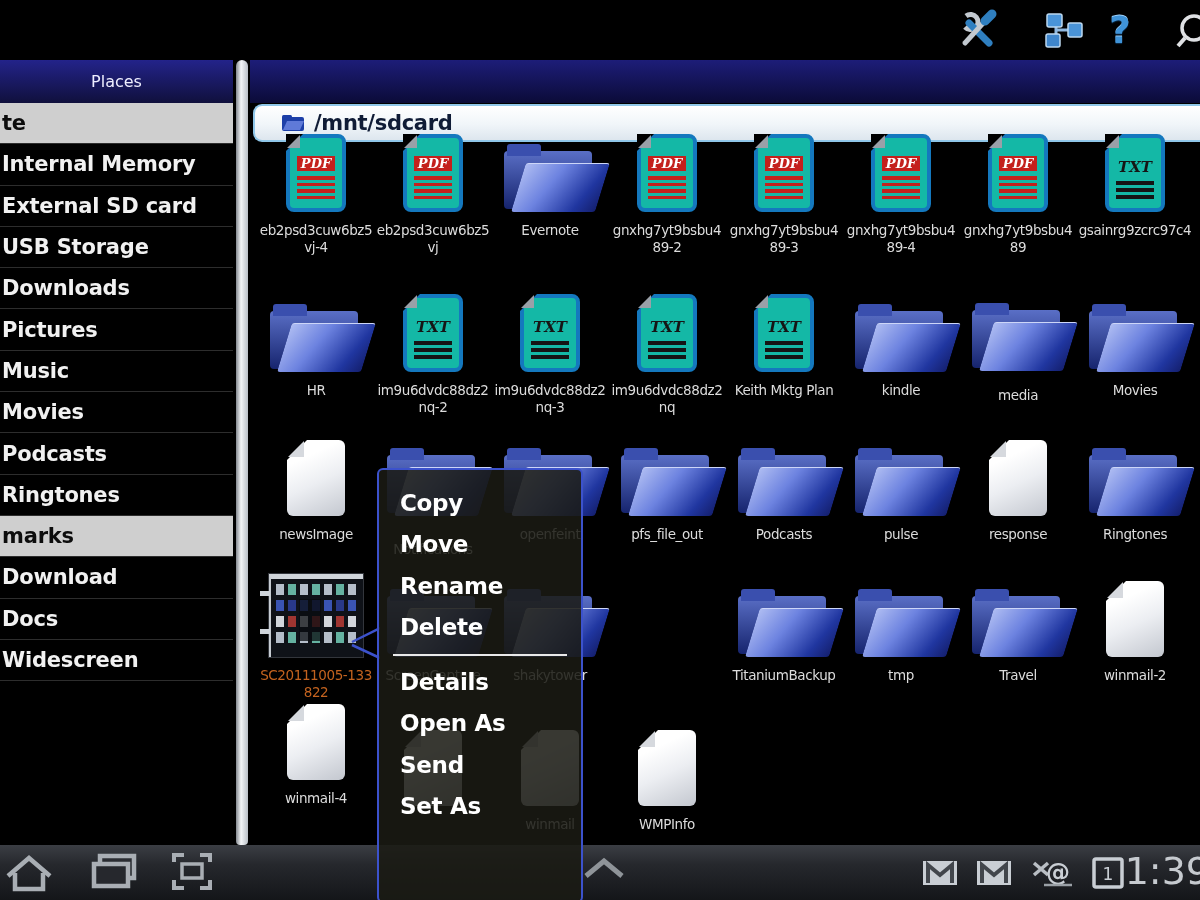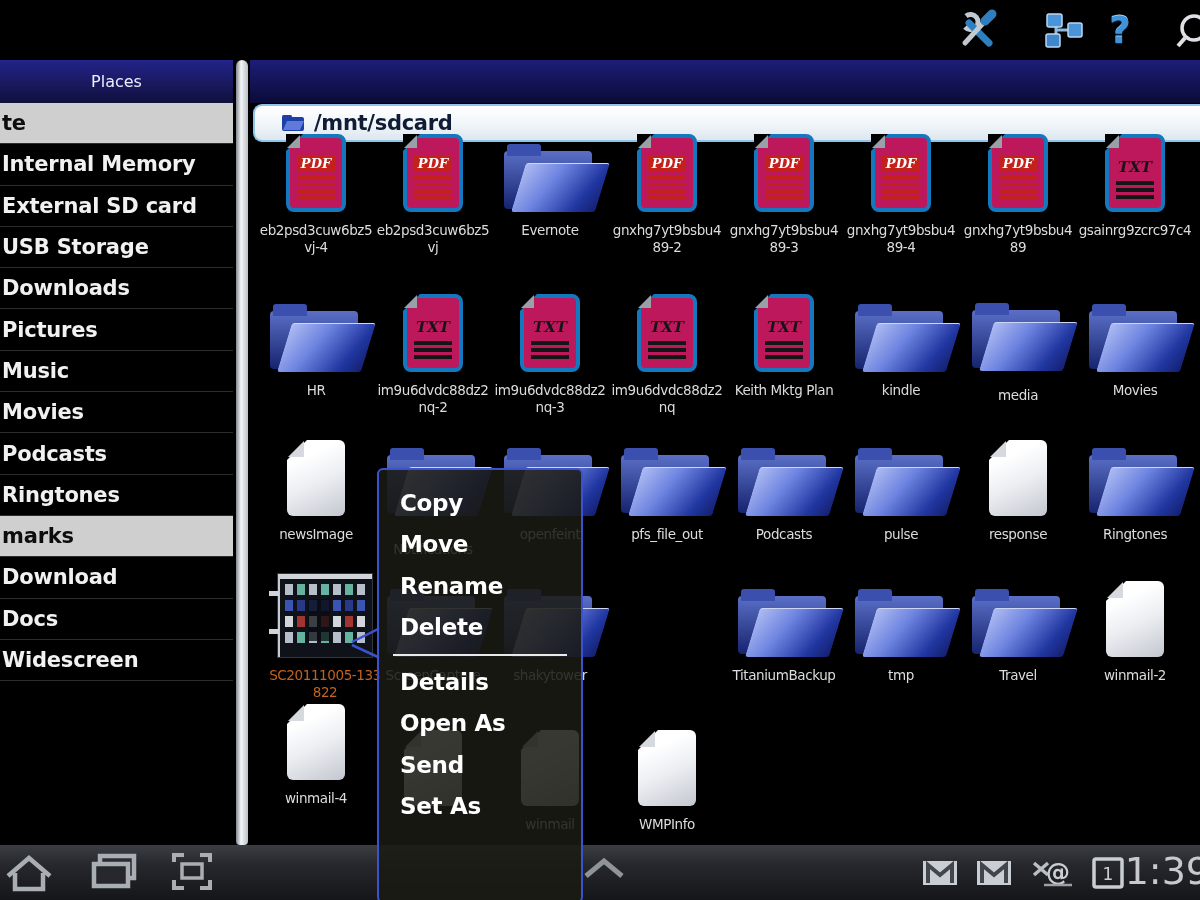--- a/index.html
+++ b/index.html
@@ -41,21 +41,21 @@
   
   .ic-folder{position:relative;width:94px;height:68px;}
   .ic-folder .tab{position:absolute;left:4px;top:0;width:34px;height:12px;background:#3a4fae;border-radius:3px 3px 0 0;}
   .ic-folder .back{position:absolute;left:1px;top:7px;width:88px;height:58px;border-radius:4px;
                    background:linear-gradient(180deg,#5a6fc6,#16246e);}
   .ic-folder .front{position:absolute;left:8px;bottom:0;width:84px;height:48px;border-radius:3px;
                     transform:skewX(-17deg);transform-origin:bottom left;border-top:1px solid #cdd6f8;
                     background:linear-gradient(118deg,#aebcf2 0%,#6d83e0 38%,#2036a0 78%,#141f6e 100%);}
 
   
-  .ic-page{position:relative;width:60px;height:78px;background:#be185d;border:4px solid #1478be;border-radius:8px;
+  .ic-page{position:relative;width:60px;height:78px;background:#14b8a6;border:4px solid #1478be;border-radius:8px;
            display:flex;flex-direction:column;align-items:center;justify-content:flex-end;gap:3px;padding-bottom:9px;box-sizing:border-box;}
   .ic-page .cut{position:absolute;top:-4px;left:-4px;width:0;height:0;border-top:17px solid #000;border-right:17px solid transparent;}
   .ic-page .flap{position:absolute;top:-3px;left:-3px;width:0;height:0;border-bottom:13px solid #9aa0a8;border-left:13px solid transparent;}
   .badge-pdf{background:#c4201c;color:#fff;font:italic bold 13px "DejaVu Serif",serif;padding:0 4px;margin-bottom:2px;}
   .txt-word{color:#151515;font:italic bold 15px "DejaVu Serif",serif;margin-bottom:2px;}
   .pline{width:38px;height:3.5px;background:#c4201c;}
   .tline{width:38px;height:4px;background:#151515;}
 
   
   .ic-file{position:relative;width:58px;height:76px;border-radius:6px;
@@ -435,21 +435,21 @@
       <div class="gitem" style="left: 828px; top: 329px;">
         <div class="ibox">
           <div class="ic-folder">
             <div class="back"></div>
             <div class="tab"></div>
             <div class="front"></div>
           </div>
         </div>
         <div class="glabel">Ringtones</div>
       </div>
-      <div class="gitem" style="left: 18px; top: 470px;">
+      <div class="gitem" style="left: 9px; top: 470px;">
         <div class="ibox">
           <div class="ic-shot">
             <svg width="88" height="70" viewBox="0 0 88 70">
               <rect x="5" y="5" width="8" height="11" fill="#c8d2de" opacity="0.9"></rect>
               <rect x="17" y="5" width="8" height="11" fill="#6fc4b0" opacity="0.9"></rect>
               <rect x="29" y="5" width="8" height="11" fill="#c8d2de" opacity="0.9"></rect>
               <rect x="41" y="5" width="8" height="11" fill="#6fc4b0" opacity="0.9"></rect>
               <rect x="53" y="5" width="8" height="11" fill="#c8d2de" opacity="0.9"></rect>
               <rect x="65" y="5" width="8" height="11" fill="#6fc4b0" opacity="0.9"></rect>
               <rect x="77" y="5" width="8" height="11" fill="#c8d2de" opacity="0.9"></rect>

